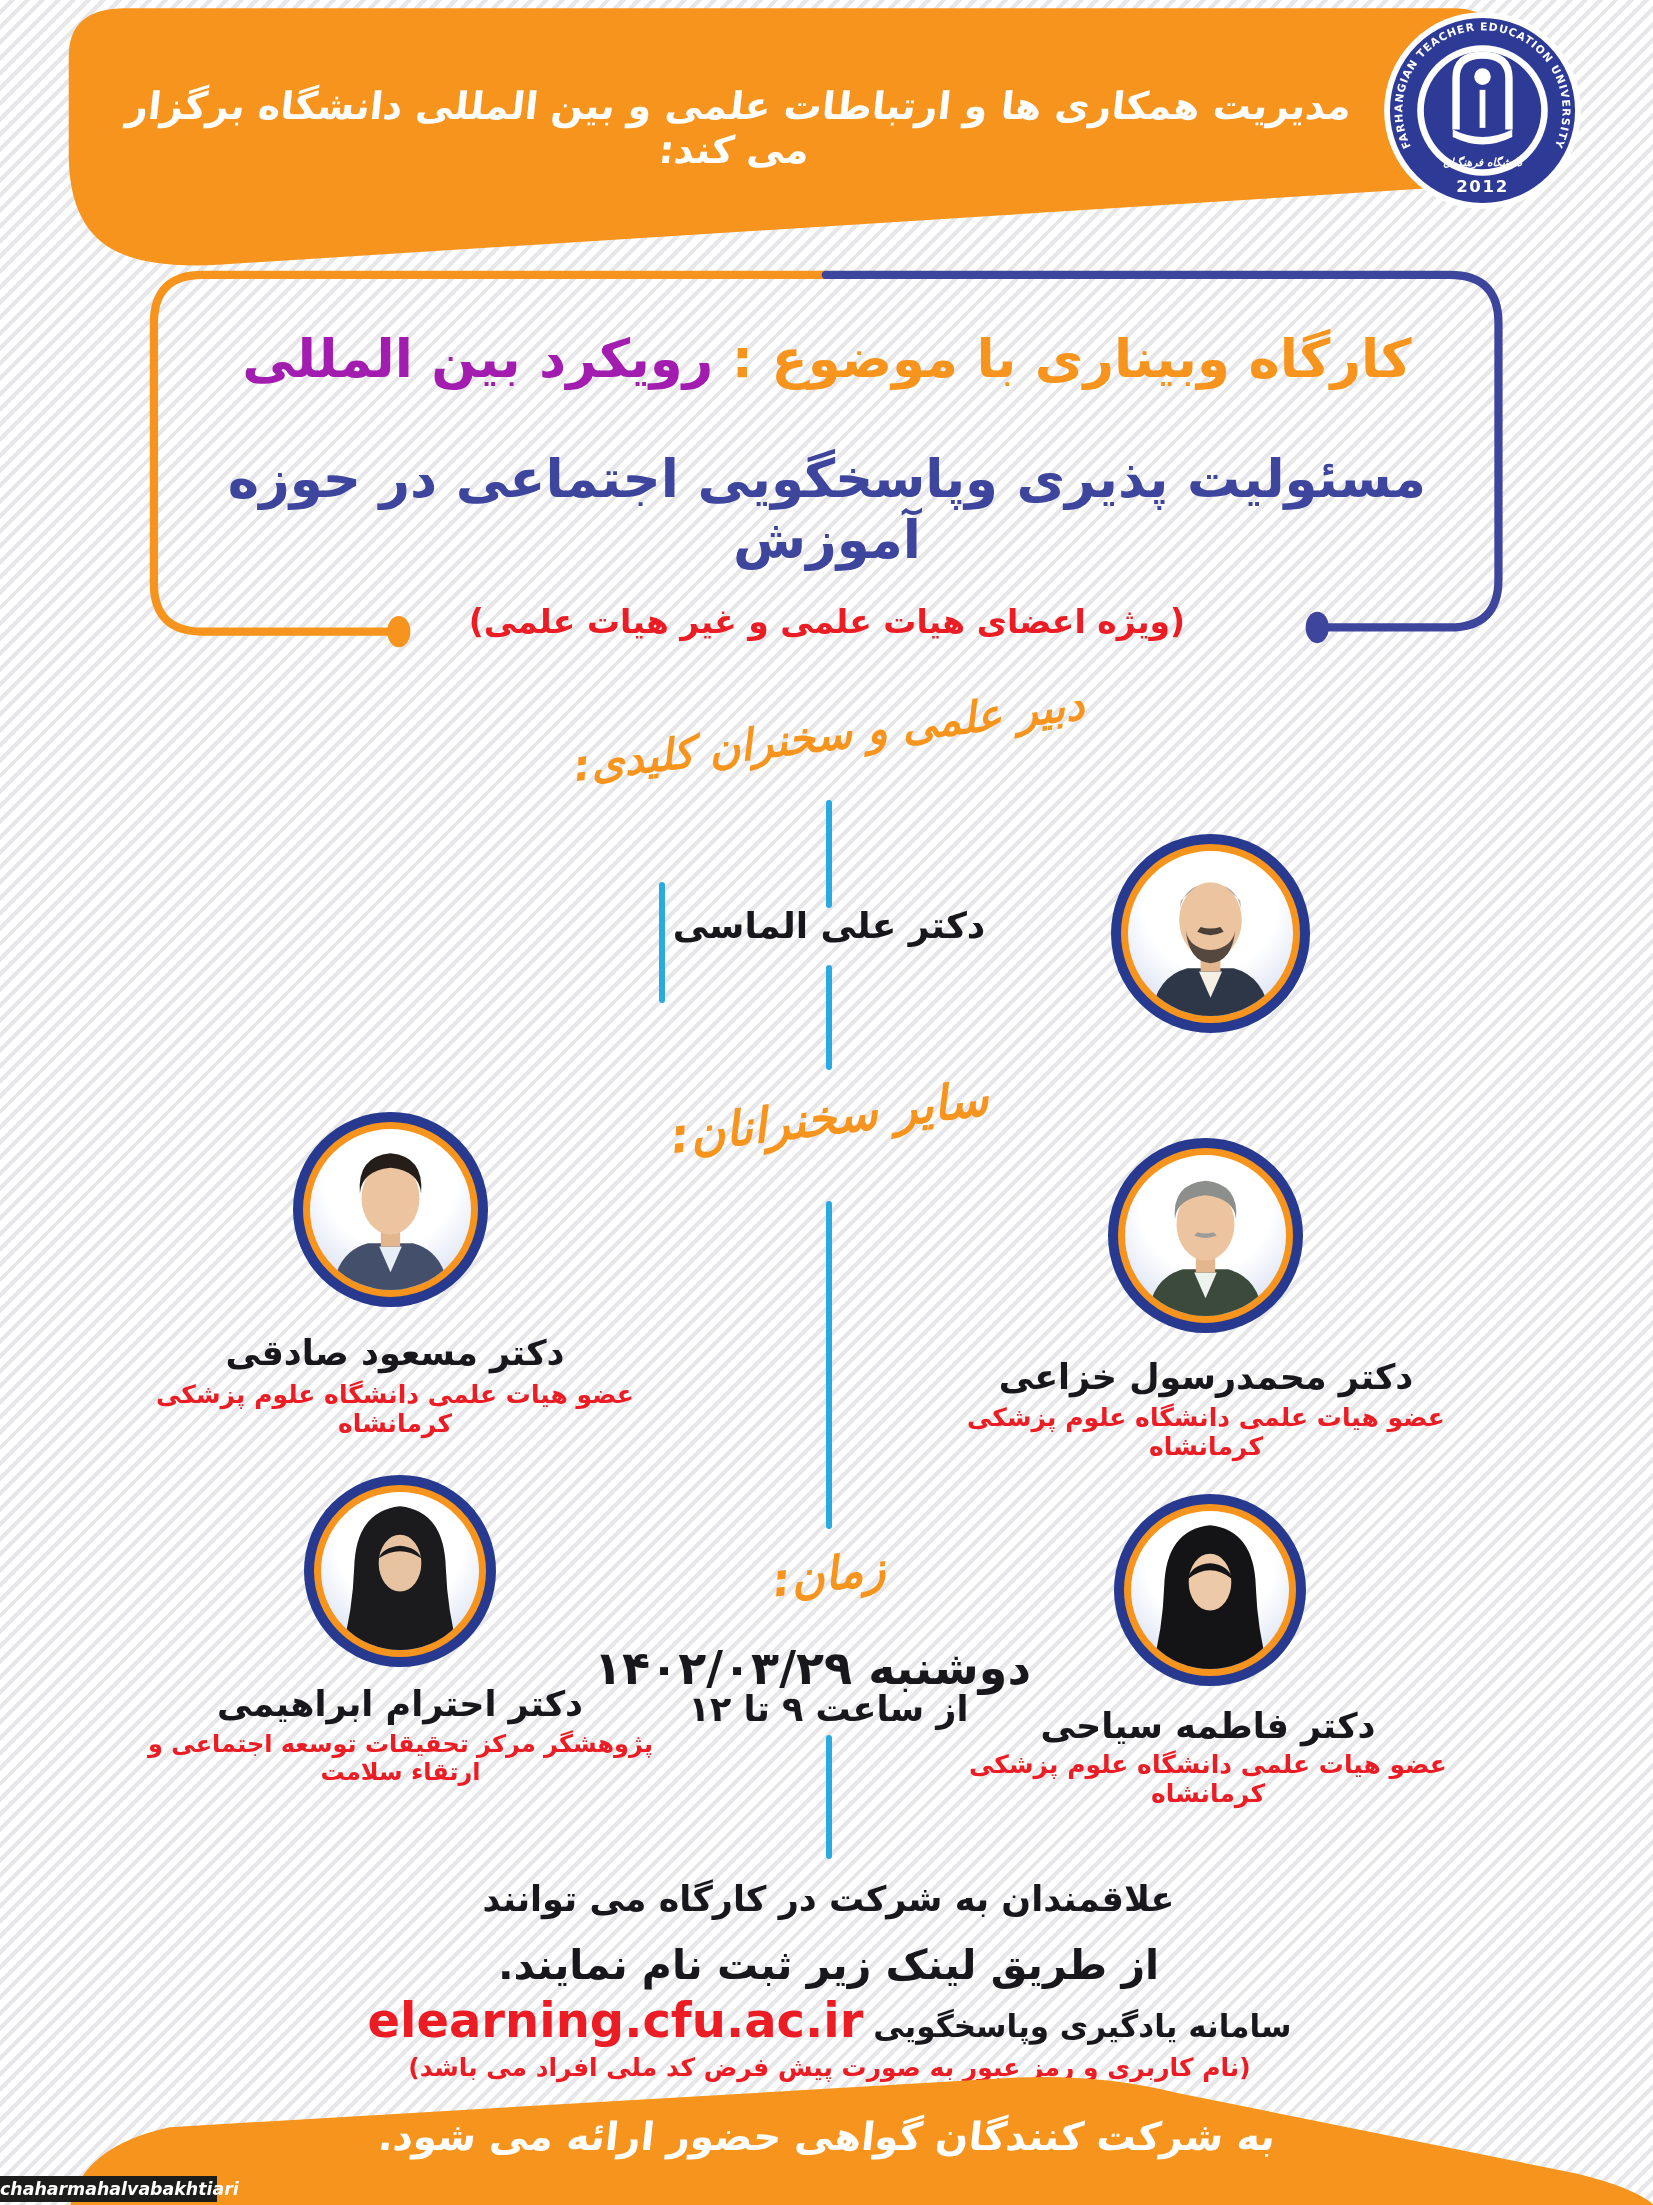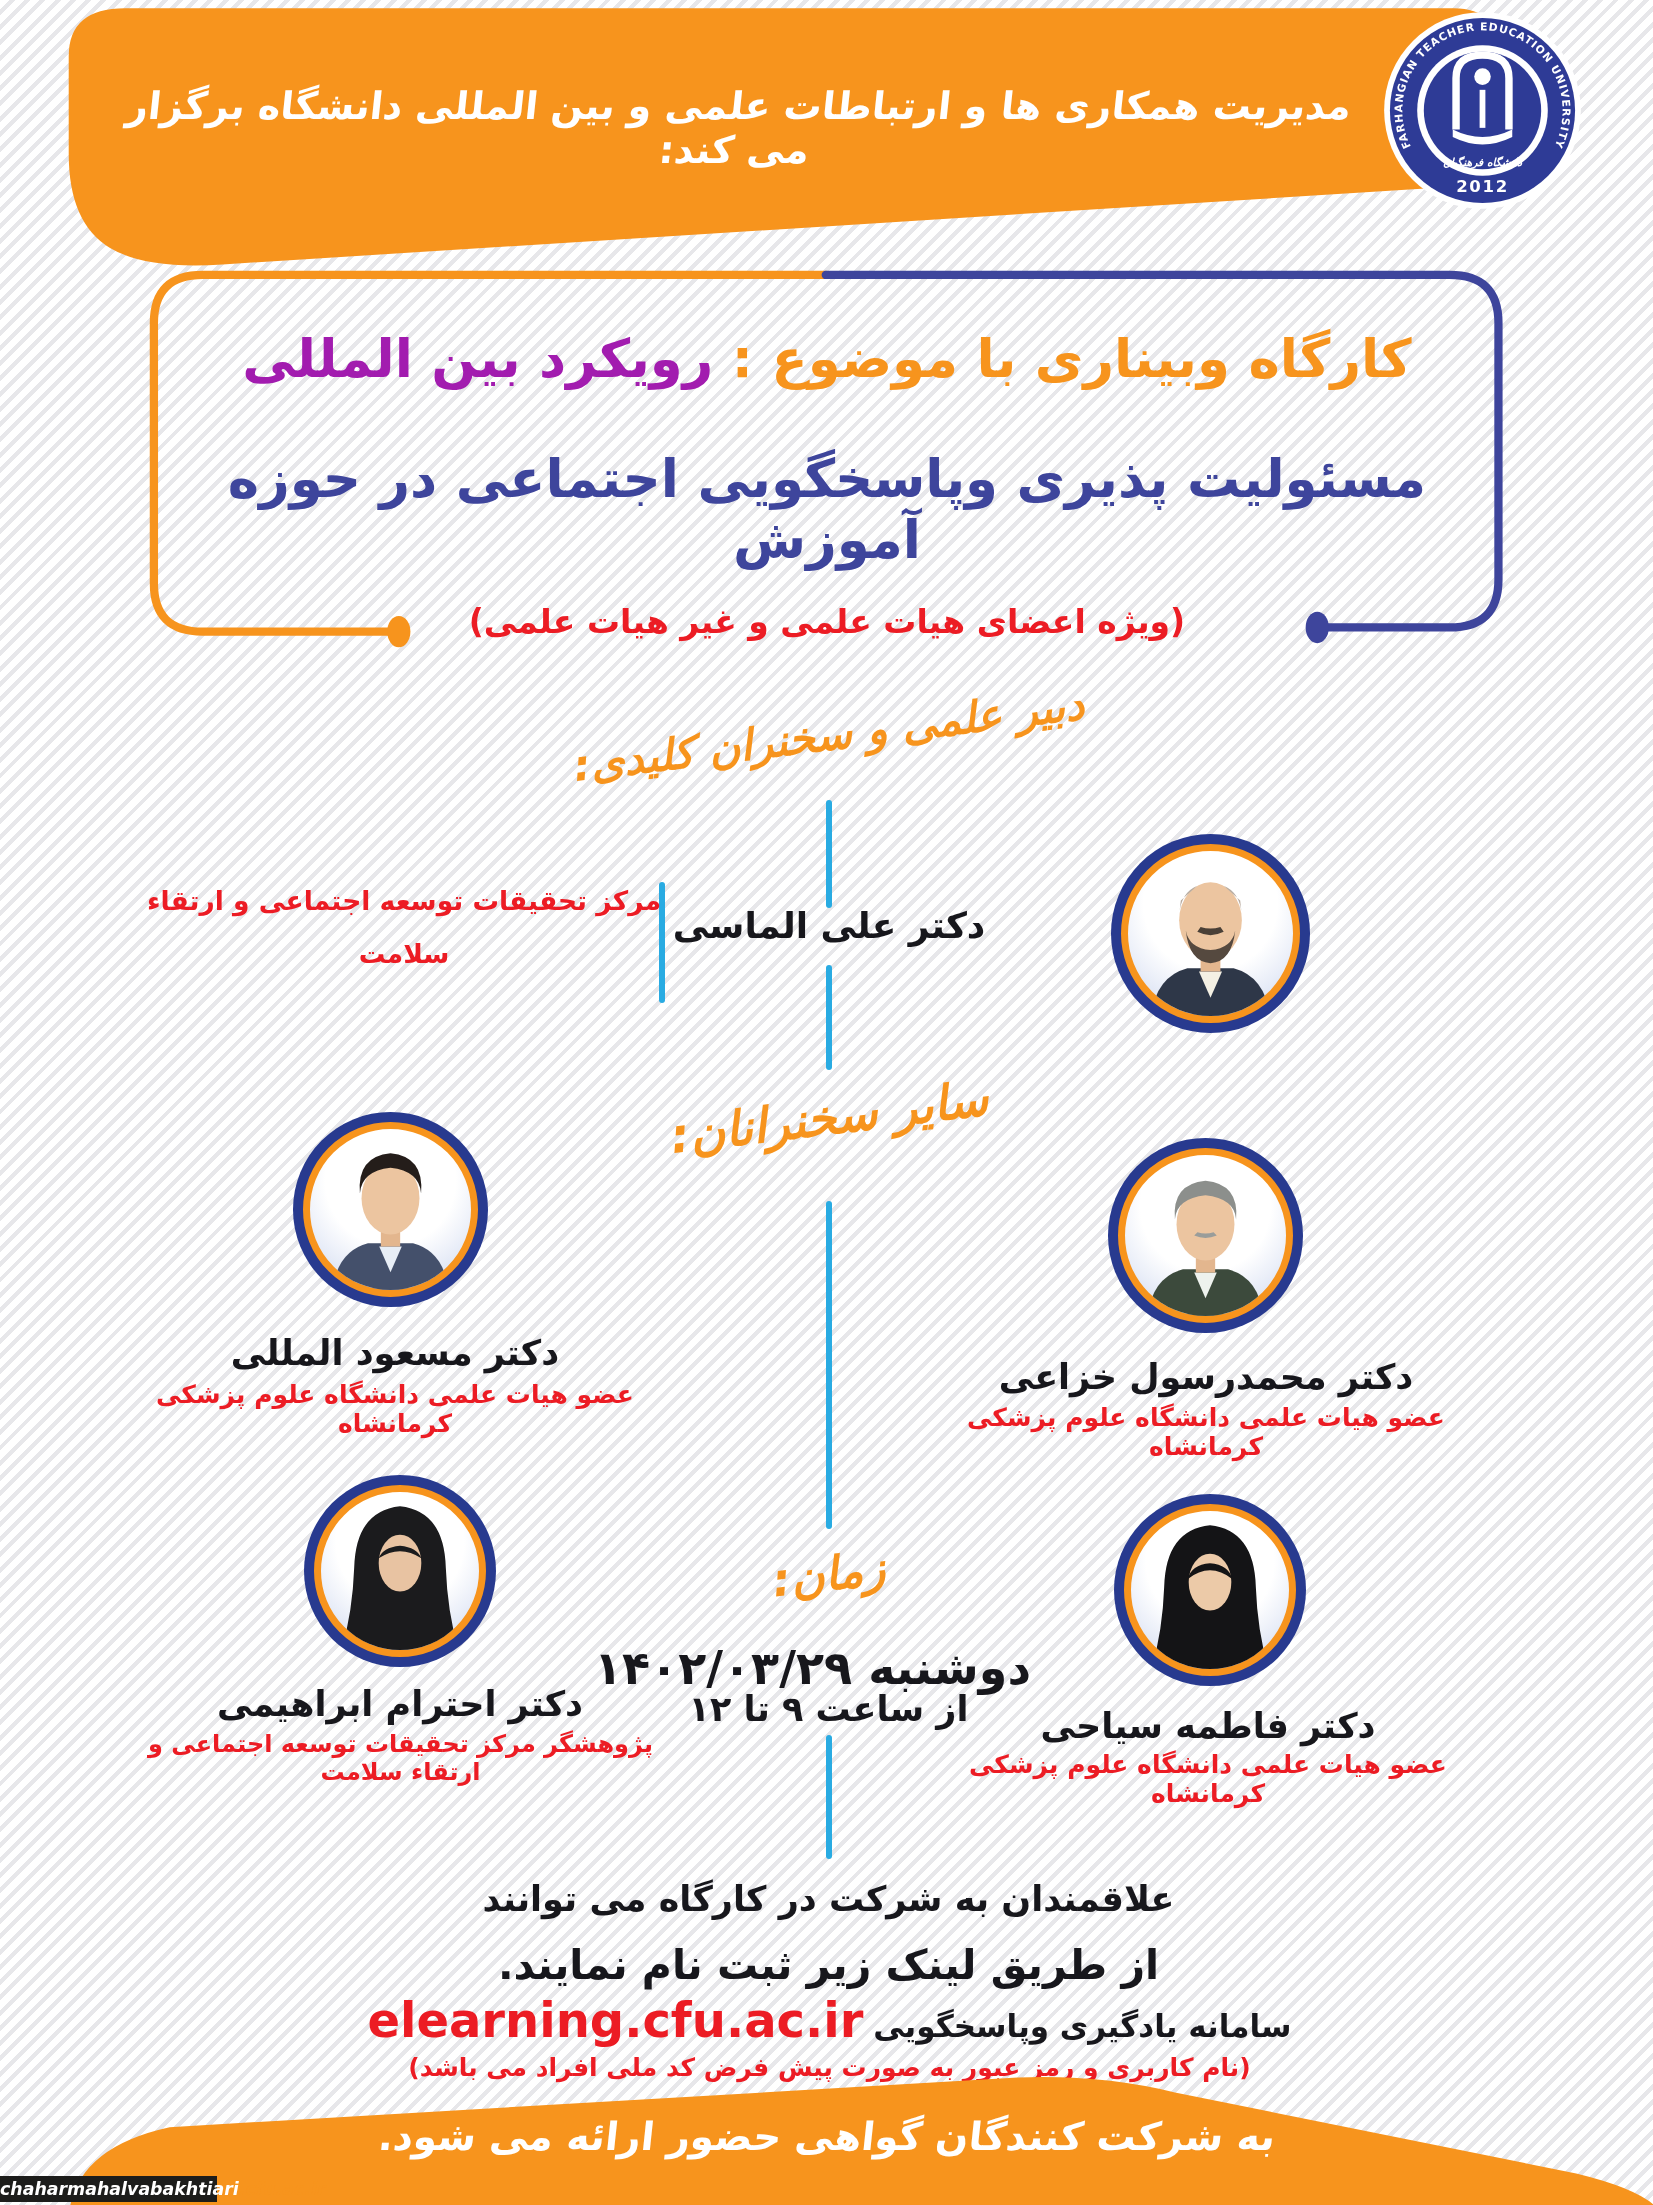--- a/index.html
+++ b/index.html
@@ -68,21 +68,20 @@
 <div class="abs rtl center red" style="left:157px;top:602px;width:1340px;font-size:33px;">(ویژه اعضای هیات علمی و غیر هیات علمی)</div>
 
 <div class="abs rtl center calli" style="left:539px;top:710px;width:579px;font-size:43px;">دبیر علمی و سخنران کلیدی:</div>
 
 <div class="vline" style="left:826px;top:800px;height:108px;"></div>
 <div class="abs rtl center blk" style="left:581px;top:905px;width:496px;font-size:36px;">دکتر علی الماسی</div>
 <div class="vline" style="left:826px;top:965px;height:105px;"></div>
 
 <div class="vline" style="left:659px;top:882px;height:121px;"></div>
 <div class="abs rtl center red" style="left:131px;top:874px;width:546px;font-size:26.5px;line-height:2.0;">
-  <div>مرکز تحقیقات توسعه اجتماعی و ارتقاء سلامت</div>
 </div>
 
 <div class="abs rtl center calli" style="left:581px;top:1089px;width:496px;font-size:48px;">سایر سخنرانان:</div>
 
 <div class="vline" style="left:826px;top:1201px;height:328px;"></div>
 
 <div class="abs rtl center calli" style="left:663px;top:1547px;width:331px;font-size:46px;">زمان:</div>
 <div class="abs rtl center blk" style="left:523px;top:1641px;width:579px;font-size:46px;">دوشنبه ۱۴۰۲/۰۳/۲۹</div>
 <div class="abs rtl center blk" style="left:539px;top:1689px;width:579px;font-size:35px;">از ساعت ۹ تا ۱۲</div>
 
@@ -141,21 +140,21 @@
 <div class="photo-outer" style="left:1114px;top:1494px;width:192px;height:192px;">
   <div class="photo-inner">
     <svg viewBox="0 0 200 200">
       <path d="M 100,18 Q 44,24 42,96 Q 40,152 26,200 L 174,200 Q 160,152 158,96 Q 156,24 100,18 Z" fill="#141416"></path>
       <ellipse cx="100" cy="90" rx="27" ry="36" fill="#eccaa8"></ellipse>
       <path d="M 72,86 Q 100,64 128,86 Q 124,68 100,66 Q 76,68 72,86 Z" fill="#141416"></path>
     </svg>
   </div>
 </div>
 
-<div class="abs rtl center blk" style="left:147px;top:1333px;width:496px;font-size:35px;">دکتر مسعود المللی</div>
+<div class="abs rtl center blk" style="left:147px;top:1333px;width:496px;font-size:35px;">دکتر مسعود صادقی</div>
 <div class="abs rtl center red" style="left:122px;top:1380px;width:546px;font-size:25px;">عضو هیات علمی دانشگاه علوم پزشکی کرمانشاه</div>
 
 <div class="abs rtl center blk" style="left:958px;top:1357px;width:496px;font-size:35px;">دکتر محمدرسول خزاعی</div>
 <div class="abs rtl center red" style="left:933px;top:1403px;width:546px;font-size:25px;">عضو هیات علمی دانشگاه علوم پزشکی کرمانشاه</div>
 
 <div class="abs rtl center blk" style="left:152px;top:1684px;width:496px;font-size:35px;">دکتر احترام ابراهیمی</div>
 <div class="abs rtl center red" style="left:111px;top:1730px;width:579px;font-size:24px;">پژوهشگر مرکز تحقیقات توسعه اجتماعی و ارتقاء سلامت</div>
 
 <div class="abs rtl center blk" style="left:960px;top:1706px;width:496px;font-size:35px;">دکتر فاطمه سیاحی</div>
 <div class="abs rtl center red" style="left:935px;top:1750px;width:546px;font-size:25px;">عضو هیات علمی دانشگاه علوم پزشکی کرمانشاه</div>

